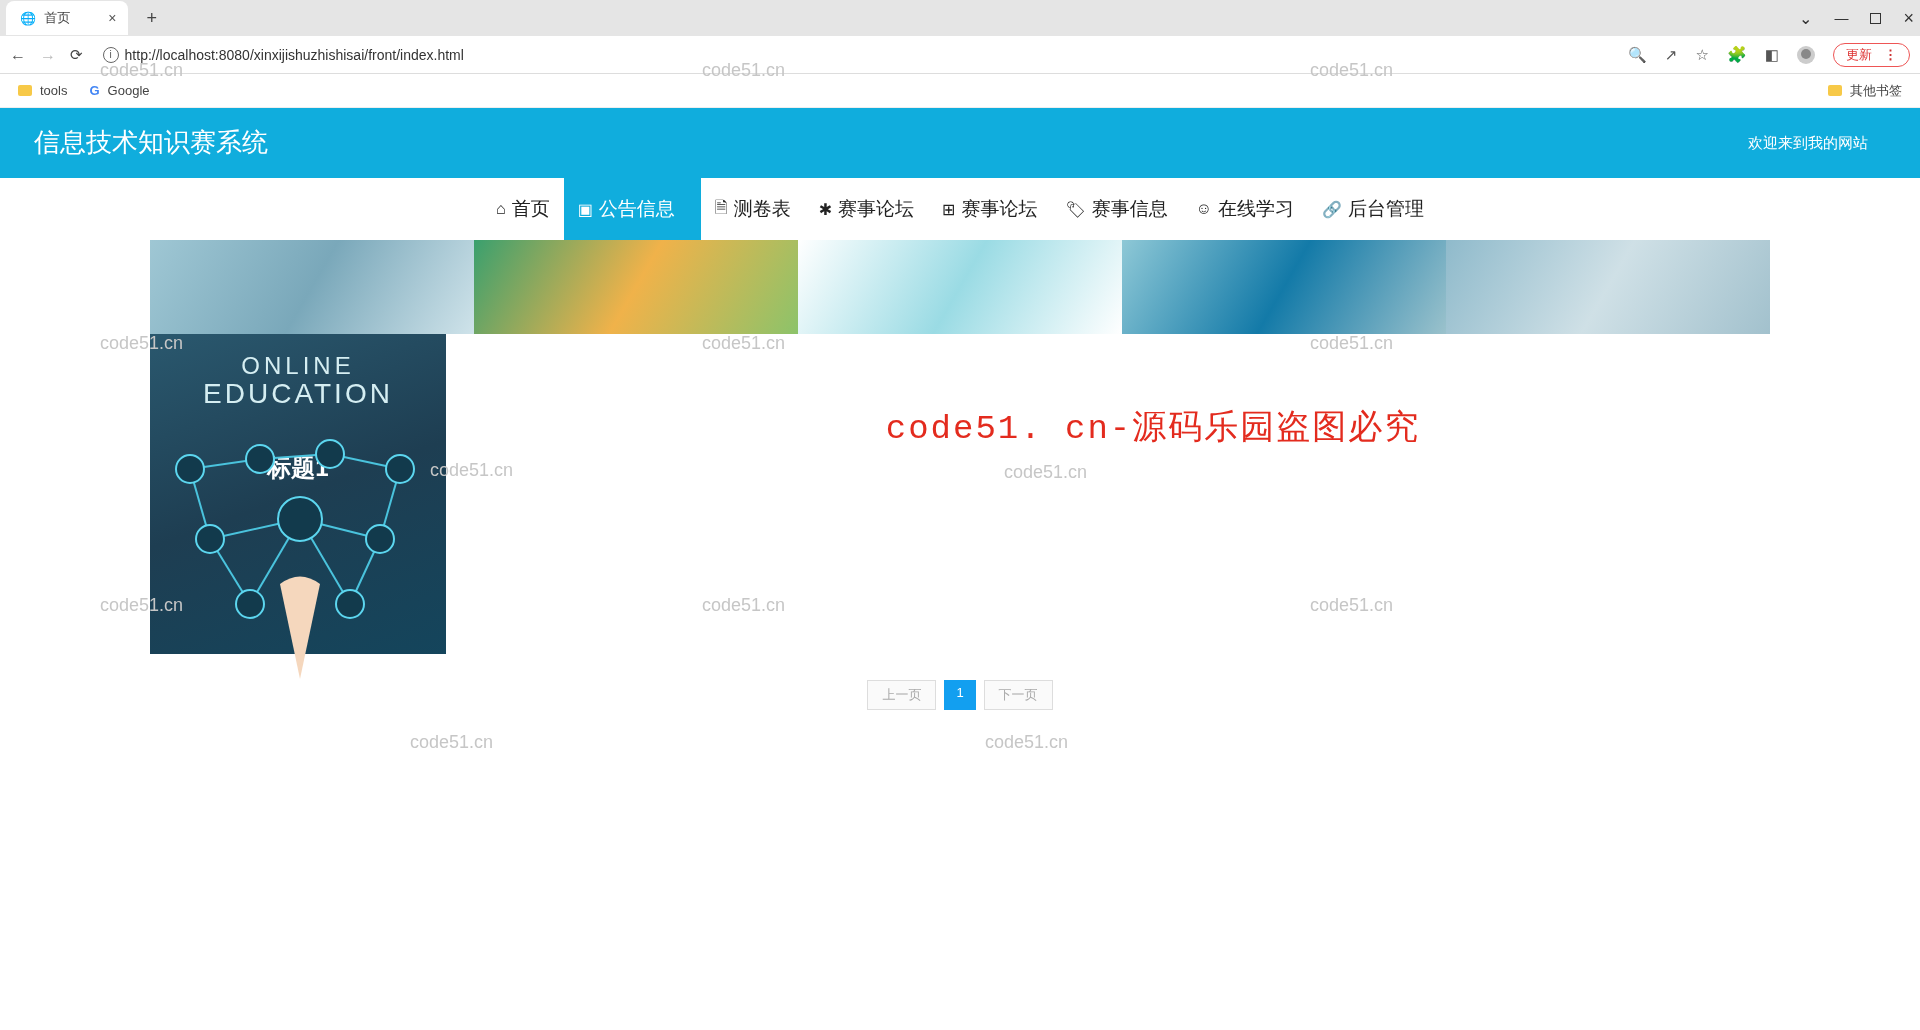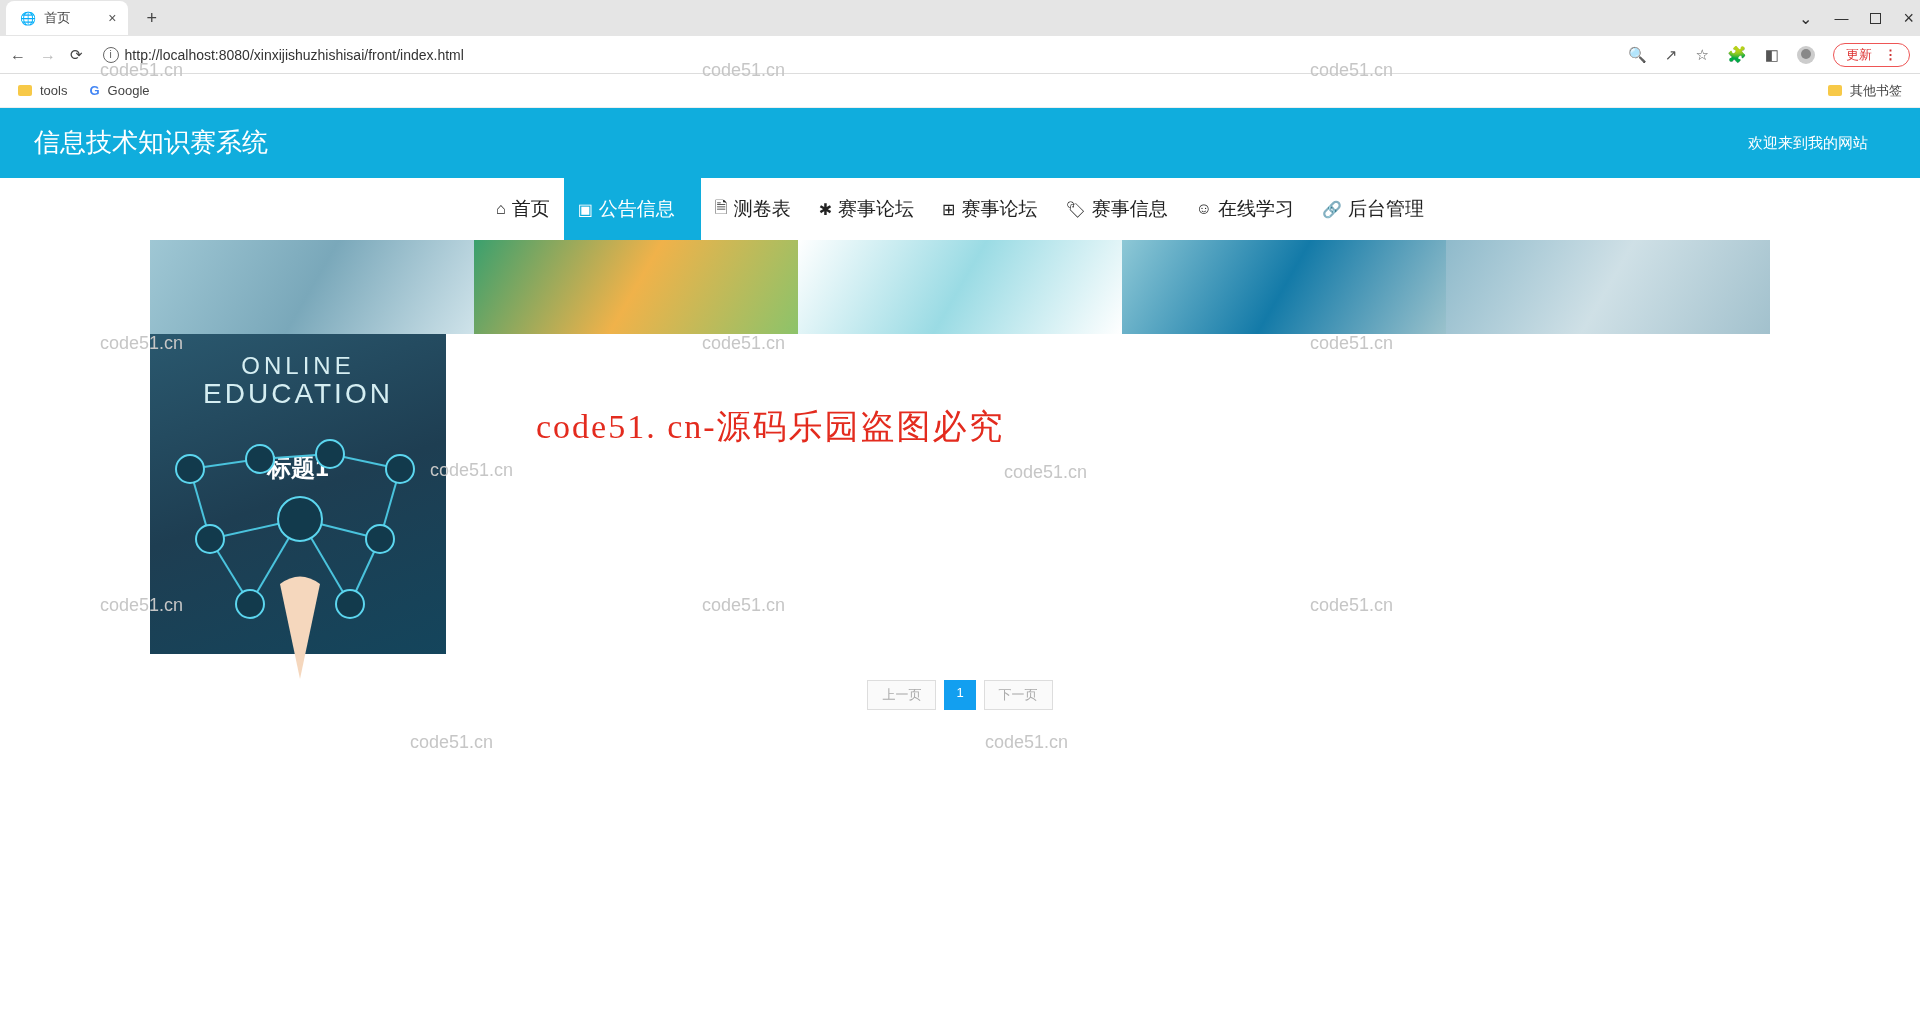--- a/index.html
+++ b/index.html
@@ -57,21 +57,21 @@
   .seg5{background:linear-gradient(120deg,#8fbacb,#cfe0e6,#a2c1cd);}
 
   .content-row{ margin:0 150px; display:flex; }
   .card { width:296px; height:320px; background:linear-gradient(160deg,#2a586e,#1e3e52,#14455c); display:flex; flex-direction:column; align-items:center; justify-content:flex-start; color:#d5eef2; position:relative; padding-top:18px;}
   .card .t1{ font-size:24px; letter-spacing:4px; font-family:Arial; font-weight:300;}
   .card .t2{ font-size:28px; letter-spacing:3px; font-family:Arial; font-weight:300; margin-top:-2px;}
   .card .overlay-title{ position:absolute; top:118px; color:#fff; font-size:24px; font-weight:bold;}
   .card .network{position:absolute;top:95px;left:0;right:0;bottom:0;}
 
   .center-text { flex:1; padding:70px 0 0 90px;}
-  .center-text .red { color:#e32b1e; font-size:34px; font-family:Liberation Serif, serif; letter-spacing:2px;}
+  .center-text .red { color:#e32b1e; font-size:34px; font-family:Liberation Mono, monospace; letter-spacing:2px;text-align:center;}
 
   .pager { display:flex; justify-content:center; gap:8px; margin-top:26px;}
   .pager .pbtn{ border:1px solid #ddd; font-size:13px; color:#aaa; padding:5px 14px; background:#fafafa;}
   .pager .pnum{ background:#129ff0; color:#fff; font-size:13px; padding:5px 12px;}
 
   .watermark{ position:absolute; color:#c6c6c6; font-size:18px; font-family:Arial; pointer-events:none;}
   .wm1{left:100px; top:60px;} .wm2{left:702px; top:60px;} .wm3{left:1310px; top:60px;}
   .wm4{left:100px; top:333px;} .wm5{left:702px; top:333px;} .wm6{left:1310px; top:333px;}
   .wm7{left:430px; top:460px;} .wm8{left:1004px; top:462px;}
   .wm9{left:100px; top:595px;} .wm10{left:702px; top:595px;} .wm11{left:1310px; top:595px;}

